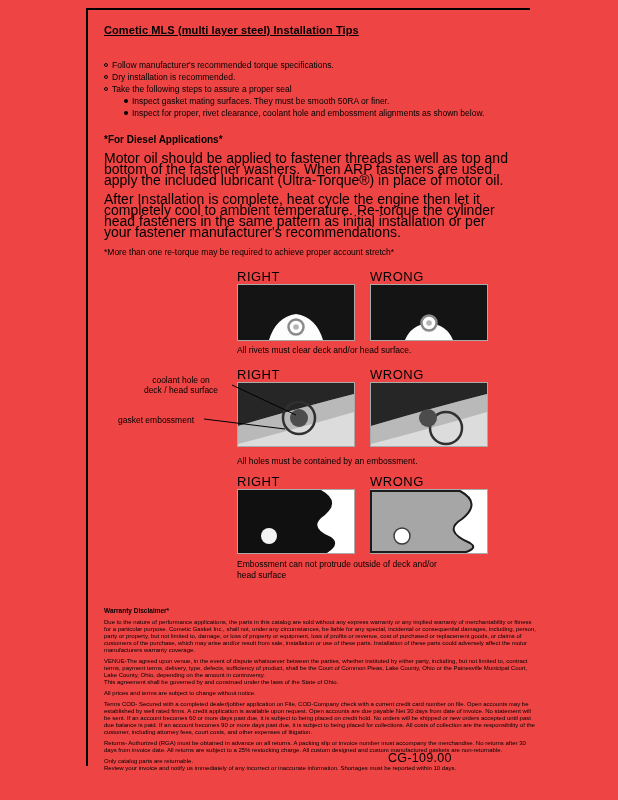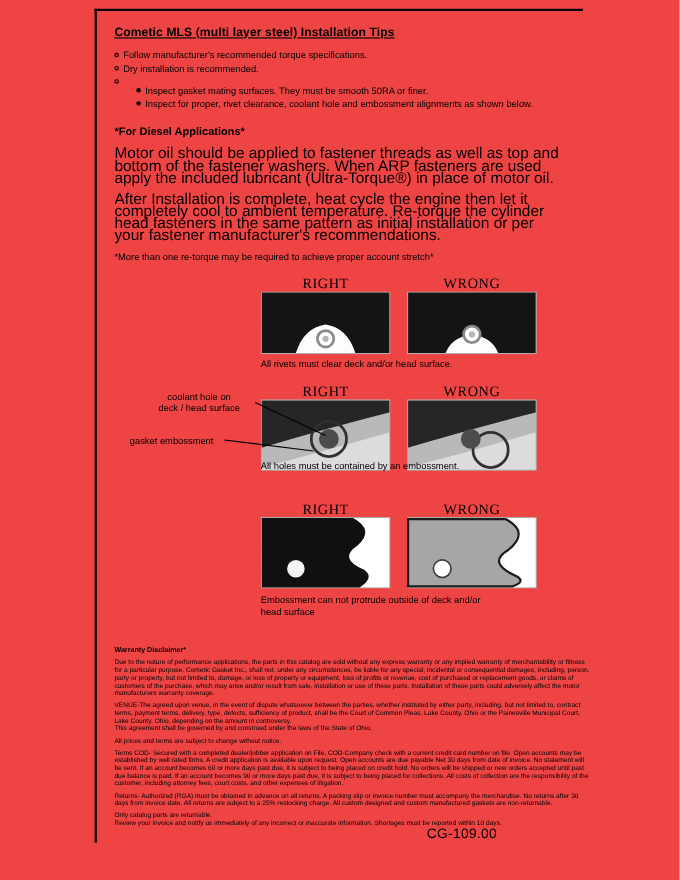--- a/index.html
+++ b/index.html
@@ -3,30 +3,30 @@
 <meta charset="utf-8">
 <style>
   * { margin:0; padding:0; box-sizing:border-box; }
   html,body { background:#fff; }
   body { width:618px; height:800px; font-family:"Liberation Sans", sans-serif; color:#000; }
   .page { position:relative; width:618px; height:800px; background:#ef4444; overflow:hidden; }
   .frame { position:absolute; left:86px; top:8px; width:444px; height:758px;
            border-top:2px solid #000; border-left:2px solid #000; }
   .content { position:absolute; left:104px; top:20px; width:424px; }
   .title { font-size:11px; font-weight:bold; text-decoration:underline; display:inline-block; letter-spacing:0.1px; }
-  .tips { margin-top:6px; font-size:8.5px; }
+  .tips { margin-top:21px; font-size:8.5px; }
   .tip { display:flex; align-items:flex-start; line-height:12px; }
   .b1 { width:4px; height:4px; border:1px solid #000; border-radius:50%; margin:4px 4px 0 0; flex:none; }
   .sub { margin-left:20px; }
   .b2 { width:4px; height:4px; background:#000; border-radius:50%; margin:4px 4px 0 0; flex:none; }
   .h2 { margin-top:15px; font-size:10px; font-weight:bold; }
   .para { margin-top:8px; font-size:14px; line-height:11px; width:412px; }
   .note { margin-top:9px; font-size:8.5px; }
   .diagrams { position:relative; margin-top:12px; width:424px; height:322px; }
-  .dg-label { position:absolute; width:118px; text-align:center; font-size:13px; letter-spacing:0.5px;font-family:Liberation Serif, serif; }
+  .dg-label { position:absolute; width:118px; text-align:left; font-size:13px; letter-spacing:0.5px; }
   .dg-img { position:absolute; width:118px; display:block; }
   .dg-caption { position:absolute; font-size:8.5px; line-height:11px; }
   .side-label { position:absolute; font-size:8.5px; line-height:10px; text-align:center; }
   .pointer-svg { position:absolute; left:0; top:0; width:424px; height:322px; pointer-events:none; }
   .disclaimer { margin-top:16px; width:434px; font-size:6px; line-height:7px; }
   .disc-h { font-size:6.5px; font-weight:bold; margin-bottom:5px; }
   .disclaimer p { margin-bottom:4px; }
   .disclaimer p.tight { margin-bottom:0; }
   .code { position:absolute; left:388px; top:751px; font-size:12.5px; letter-spacing:0.3px; }
 </style>
@@ -44,20 +44,21 @@
       <div class="tip">
         <span class="b1"></span>
         <span>Follow manufacturer's recommended torque specifications.</span>
       </div>
       <div class="tip">
         <span class="b1"></span>
         <span>Dry installation is recommended.</span>
       </div>
       <div class="tip">
         <span class="b1"></span>
+        <span>Take the following steps to assure a proper seal</span>
       </div>
       <div class="tip sub">
         <span class="b2"></span>
         <span>Inspect gasket mating surfaces.  They must be smooth 50RA or finer.</span>
       </div>
       <div class="tip sub">
         <span class="b2"></span>
         <span>Inspect for proper, rivet clearance, coolant hole and embossment alignments as shown below.</span>
       </div>
     </div>
@@ -108,21 +109,21 @@
         <span style="display:block;">coolant hole on</span>
         <span style="display:block;">deck / head surface</span>
       </div>
       <div class="side-label" style="left:6px; top:146px; width:92px;">gasket embossment</div>
 
       <svg class="pointer-svg" viewBox="0 0 424 322">
         <line x1="128" y1="116" x2="192" y2="146" stroke="#000" stroke-width="1"></line>
         <line x1="100" y1="150" x2="181" y2="160" stroke="#000" stroke-width="1"></line>
       </svg>
 
-      <div class="dg-caption" style="left:133px; top:168px;text-align:center;">All holes must be contained by an embossment.</div>
+      <div class="dg-caption" style="left:133px; top:187px;text-align:center;">All holes must be contained by an embossment.</div>
 
       <div class="dg-label" style="left:133px; top:205px;">RIGHT</div>
       <div class="dg-label" style="left:266px; top:205px;">WRONG</div>
 
       <svg class="dg-img" style="left:133px; top:220px;" viewBox="0 0 118 65">
         <rect x="0.5" y="0.5" width="117" height="64" fill="#ffffff" stroke="#aaaaaa"></rect>
         <path d="M1,1 H84 Q104,12 88,26 Q70,38 94,48 Q104,55 90,64 H1 Z" fill="#101010"></path>
         <circle cx="32" cy="47" r="8" fill="#f4f4f4"></circle>
       </svg>
       <svg class="dg-img" style="left:266px; top:220px;" viewBox="0 0 118 65">

